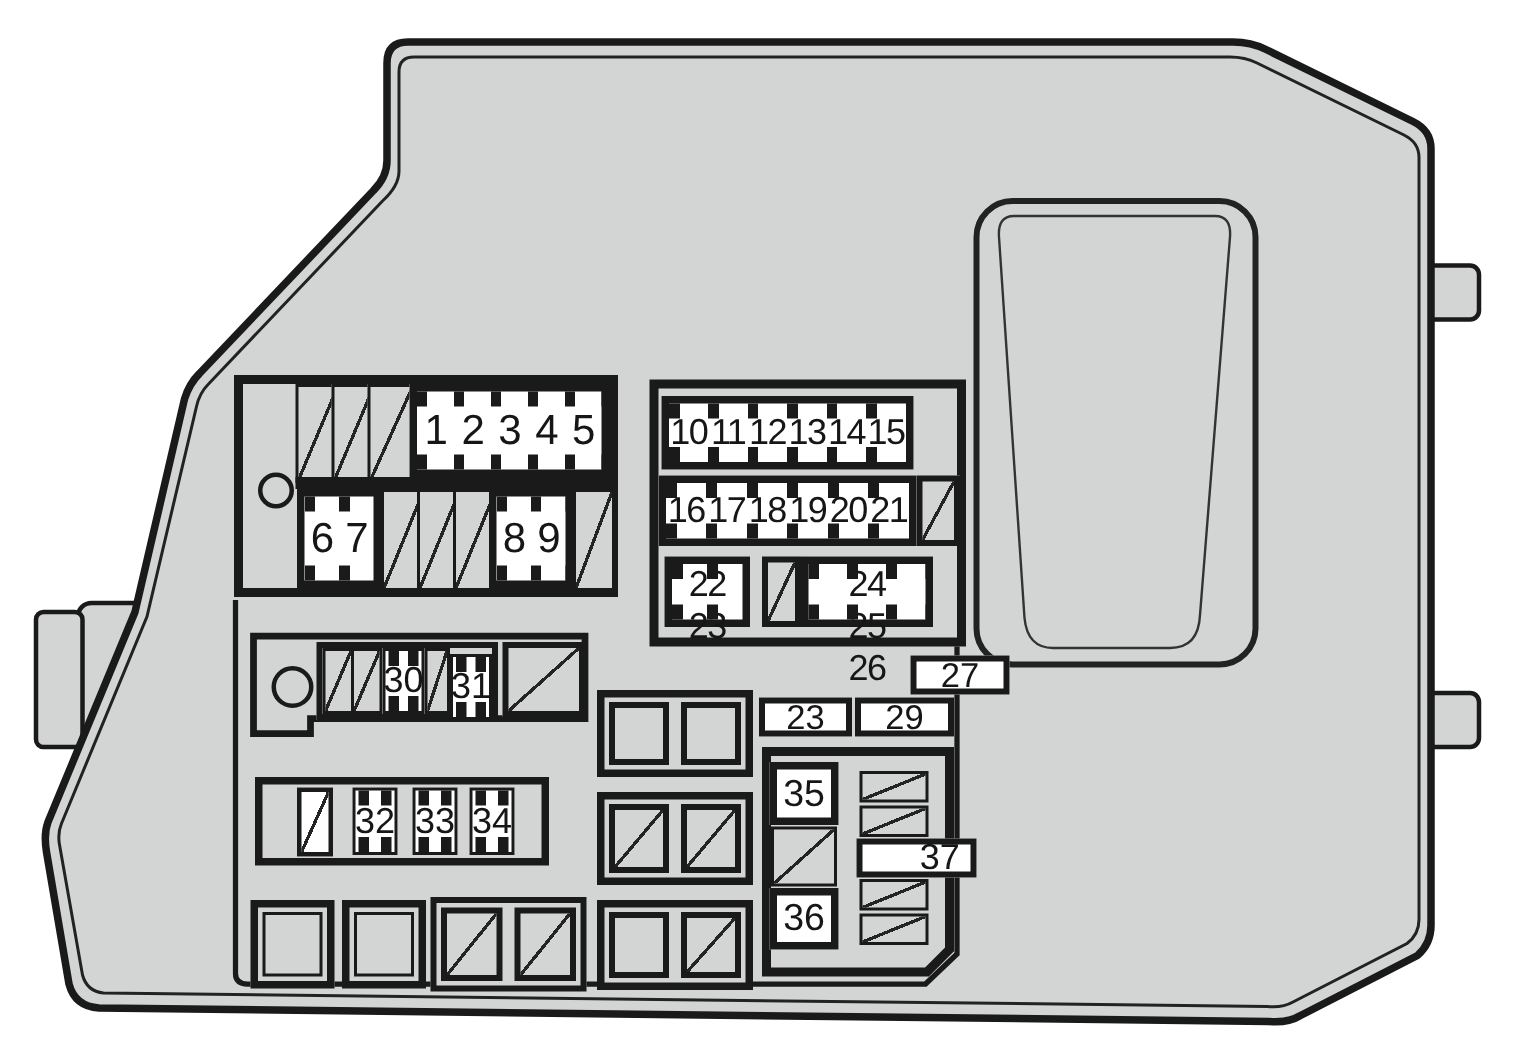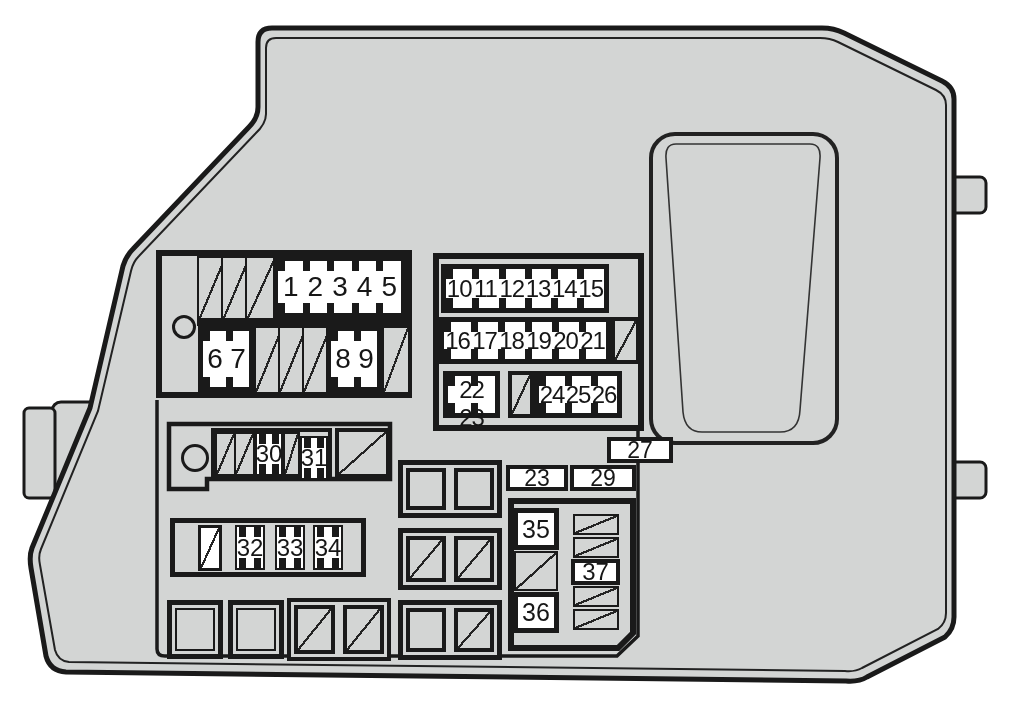--- a/index.html
+++ b/index.html
@@ -105,21 +105,21 @@
     <span class="cell">19</span>
     <span class="cell">20</span>
     <span class="cell">21</span>
   </div>
   <div class="hatch t" style="left:172px;top:58px;width:21px;height:39px;"></div>
   <div class="strip fA" style="left:4px;top:112px;width:47px;height:37px;flex-direction:column;--cw:23.5px;">
     <span class="cell">22</span>
     <span class="cell">23</span>
   </div>
   <div class="hatch t" style="left:69px;top:112px;width:18px;height:39px;"></div>
-  <div class="strip fA" style="left:95px;top:112px;width:78px;height:37px;--cw:26px;">
+  <div class="strip fA" style="left:95px;top:112px;width:78px;height:37px;flex-direction:column;--cw:26px;">
     <span class="cell">24</span>
     <span class="cell">25</span>
     <span class="cell">26</span>
   </div>
 </div>
 
 <div class="numbox" style="left:570px;top:437px;width:58px;height:18px;margin-left:37px;">
     <span>27</span>
   </div>
 <div class="numbox" style="left:506px;top:465px;width:54px;height:18px;">
@@ -182,17 +182,17 @@
 
 <div class="numbox" style="left:513px;top:508px;width:36px;height:32px;border-width:5px;font-size:25px;">
     <span>35</span>
   </div>
 <div class="hatch" style="left:514px;top:551px;width:40px;height:36px;z-index:3;"></div>
 <div class="numbox" style="left:513px;top:592px;width:36px;height:31px;border-width:5px;font-size:25px;">
     <span>36</span>
   </div>
 <div class="hatch" style="left:573px;top:514px;width:42px;height:17px;z-index:3;"></div>
 <div class="hatch" style="left:573px;top:537px;width:42px;height:17px;z-index:3;"></div>
-<div class="numbox" style="left:571px;top:559px;width:41px;height:18px;font-size:24px;">
+<div class="numbox" style="left:571px;top:559px;width:41px;height:18px;font-size:24px;padding-left:31px;">
     <span>37</span>
   </div>
 <div class="hatch" style="left:573px;top:586px;width:42px;height:17px;z-index:3;"></div>
 <div class="hatch" style="left:573px;top:609px;width:42px;height:17px;z-index:3;"></div>
 
 </body></html>

